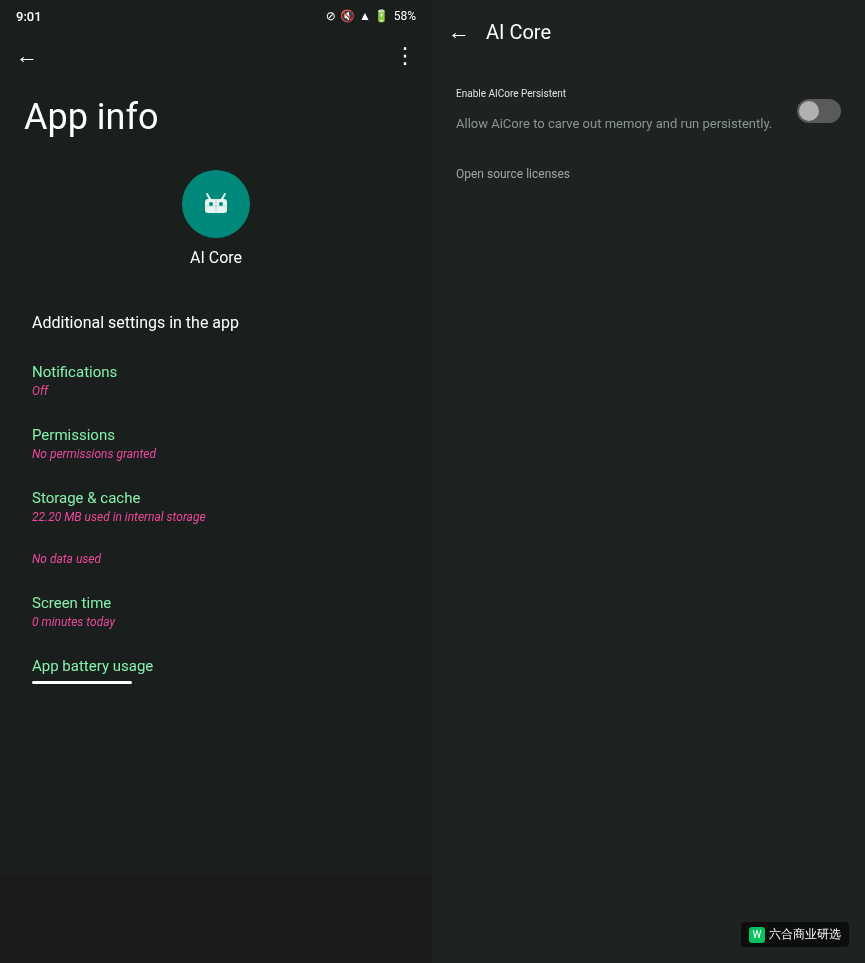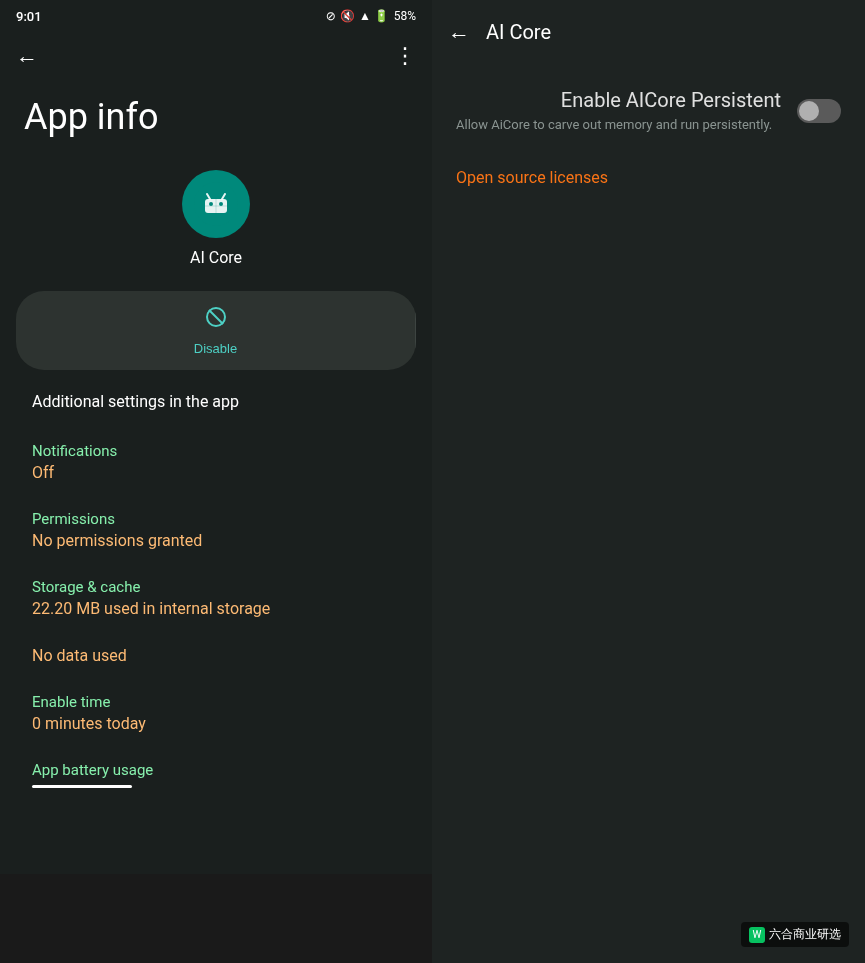--- a/index.html
+++ b/index.html
@@ -142,22 +142,23 @@
       border-bottom: none;
       cursor: pointer;
     }
     .settings-item-title {
       color: #86efac;
       font-size: 15px;
       font-weight: 400;
       margin-bottom: 3px;
     }
     .settings-item-subtitle {
-      color: #fdba74;
-      font-size: 16px;
+      color: #ec4899;
+      font-size: 12px;
+      font-style: italic;
     }
     .settings-item-title.highlight {
       color: #ffffff;
       font-size: 16px;
     }
 
     
     .right-panel {
       width: 433px;
       height: 963px;
@@ -195,24 +196,23 @@
       justify-content: space-between;
       padding: 16px 24px;
       cursor: pointer;
     }
     .right-item-text {
       flex: 1;
       padding-right: 16px;
     }
     .right-item-title {
       color: #e0e0e0;
-      font-size: 20px;
-      font-weight: 400;
-      margin-bottom: 4px;
-      text-align: right;
+      font-size: 10px;
+      font-weight: 400;
+      margin-bottom: 16px;
     }
     .right-item-subtitle {
       color: #8a9491;
       font-size: 13px;
       line-height: 1.4;
     }
 
     
     .toggle {
       width: 44px;
@@ -233,22 +233,22 @@
       top: 2px;
       left: 2px;
       transition: left 0.2s;
     }
 
     .right-item-simple {
       padding: 18px 24px;
       cursor: pointer;
     }
     .right-item-simple-title {
-      color: #f97316;
-      font-size: 16px;
+      color: #a3a3a3;
+      font-size: 12px;
     }
 
     
     .watermark {
       position: absolute;
       bottom: 16px;
       right: 16px;
       background: rgba(0,0,0,0.6);
       color: #ffffff;
       font-size: 12px;
@@ -308,29 +308,20 @@
         <line x1="28" y1="17" x2="31" y2="12" stroke="#ffffff" stroke-width="2" stroke-linecap="round" opacity="0.9"></line>
 
         <line x1="11" y1="24" x2="33" y2="24" stroke="#00897b" stroke-width="0.5" opacity="0.4"></line>
         <line x1="22" y1="17" x2="22" y2="31" stroke="#00897b" stroke-width="0.5" opacity="0.4"></line>
       </svg>
     </div>
     <span class="app-name">AI Core</span>
   </div>
 
   <div class="action-buttons">
-    <button class="action-btn">
-      <span class="action-btn-icon">
-        <svg width="24" height="24" viewBox="0 0 24 24" fill="none" xmlns="http://www.w3.org/2000/svg">
-          <circle cx="12" cy="12" r="9" stroke="#4dd0c4" stroke-width="2"></circle>
-          <line x1="5" y1="5" x2="19" y2="19" stroke="#4dd0c4" stroke-width="2"></line>
-        </svg>
-      </span>
-      <span class="action-btn-label">Disable</span>
-    </button>
   </div>
 
   <div class="settings-list">
     <div class="settings-item">
       <div class="settings-item-title highlight">Additional settings in the app</div>
     </div>
     <div class="settings-item">
       <div class="settings-item-title">Notifications</div>
       <div class="settings-item-subtitle">Off</div>
     </div>
@@ -339,21 +330,21 @@
       <div class="settings-item-subtitle">No permissions granted</div>
     </div>
     <div class="settings-item">
       <div class="settings-item-title">Storage &amp; cache</div>
       <div class="settings-item-subtitle">22.20 MB used in internal storage</div>
     </div>
     <div class="settings-item">
       <div class="settings-item-subtitle">No data used</div>
     </div>
     <div class="settings-item">
-      <div class="settings-item-title">Enable time</div>
+      <div class="settings-item-title">Screen time</div>
       <div class="settings-item-subtitle">0 minutes today</div>
     </div>
     <div class="settings-item">
       <div class="settings-item-title">App battery usage</div>
       <div style="width: 100px; height: 3px; background: #ffffff; margin-top: 6px; border-radius: 2px;"></div>
     </div>
   </div>
 </div>
 
 <div class="right-panel" style="position:relative;">

